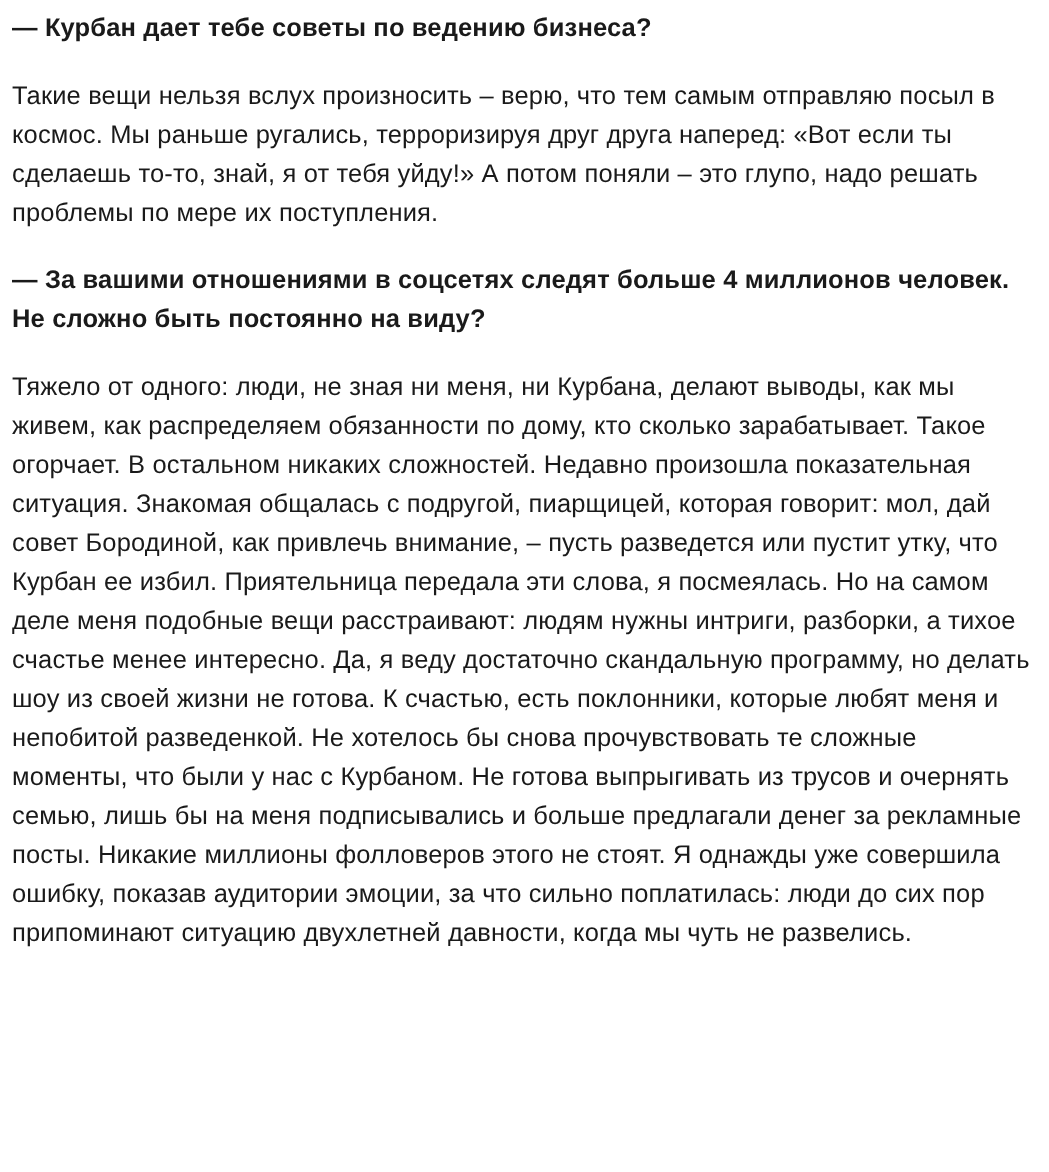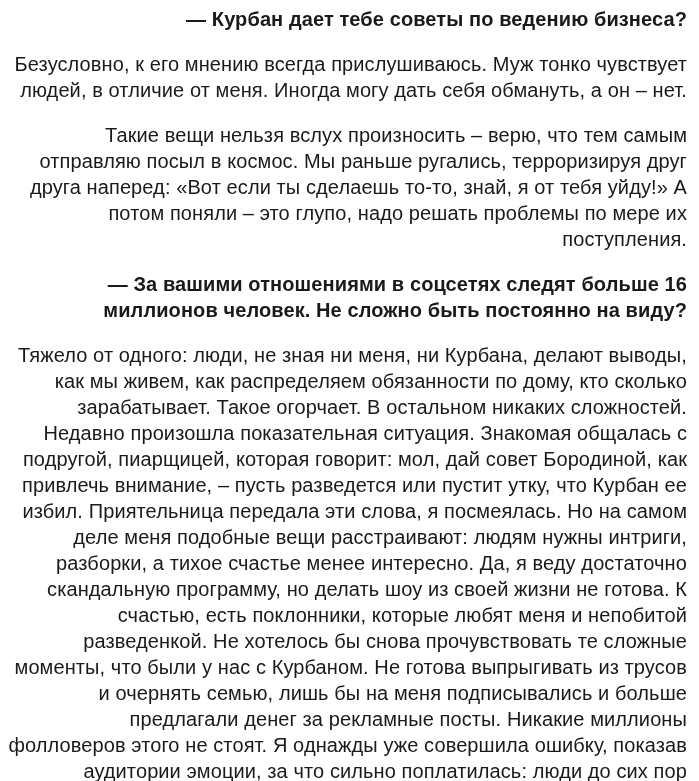--- a/index.html
+++ b/index.html
@@ -15,38 +15,37 @@
       color: #1a1a1a;
       -webkit-font-smoothing: antialiased;
     }
     .article {
       box-sizing: border-box;
       width: 699px;
       padding: 6px 12px 0 8px;
     }
     .article p {
       margin: 0 0 19px 0;
-      font-size: 20px;
+      font-size: 17px;
       line-height: 26px;
       font-weight: 400;
       letter-spacing: 0.1px;
-      text-align: right;
+      text-align: left;
       word-spacing: normal;
     }
     .article p.question {
       font-weight: 700;
     }
   </style>
 </head>
 <body style="background: rgb(255, 255, 255); color: rgb(26, 26, 26);">
 
 <div class="article">
   <p class="question">— Курбан дает тебе советы по ведению бизнеса?</p>
 
-  <p class="answer">Безусловно, к его мнению всегда прислушиваюсь. Муж тонко чувствует людей, в отличие от меня. Иногда могу дать себя обмануть, а он – нет.</p>
 
 
   <p class="answer">Такие вещи нельзя вслух произносить – верю, что тем самым отправляю посыл в космос. Мы раньше ругались, терроризируя друг друга наперед: «Вот если ты сделаешь то-то, знай, я от тебя уйду!» А потом поняли – это глупо, надо решать проблемы по мере их поступления.</p>
 
-  <p class="question">— За вашими отношениями в соцсетях следят больше 16 миллионов человек. Не сложно быть постоянно на виду?</p>
+  <p class="question">— За вашими отношениями в соцсетях следят больше 4 миллионов человек. Не сложно быть постоянно на виду?</p>
 
   <p class="answer">Тяжело от одного: люди, не зная ни меня, ни Курбана, делают выводы, как мы живем, как распределяем обязанности по дому, кто сколько зарабатывает. Такое огорчает. В остальном никаких сложностей. Недавно произошла показательная ситуация. Знакомая общалась с подругой, пиарщицей, которая говорит: мол, дай совет Бородиной, как привлечь внимание, – пусть разведется или пустит утку, что Курбан ее избил. Приятельница передала эти слова, я посмеялась. Но на самом деле меня подобные вещи расстраивают: людям нужны интриги, разборки, а тихое счастье менее интересно. Да, я веду достаточно скандальную программу, но делать шоу из своей жизни не готова. К счастью, есть поклонники, которые любят меня и непобитой разведенкой. Не хотелось бы снова прочувствовать те сложные моменты, что были у нас с Курбаном. Не готова выпрыгивать из трусов и очернять семью, лишь бы на меня подписывались и больше предлагали денег за рекламные посты. Никакие миллионы фолловеров этого не стоят. Я однажды уже совершила ошибку, показав аудитории эмоции, за что сильно поплатилась: люди до сих пор припоминают ситуацию двухлетней давности, когда мы чуть не развелись.</p>
 </div>
 
 </body></html>

